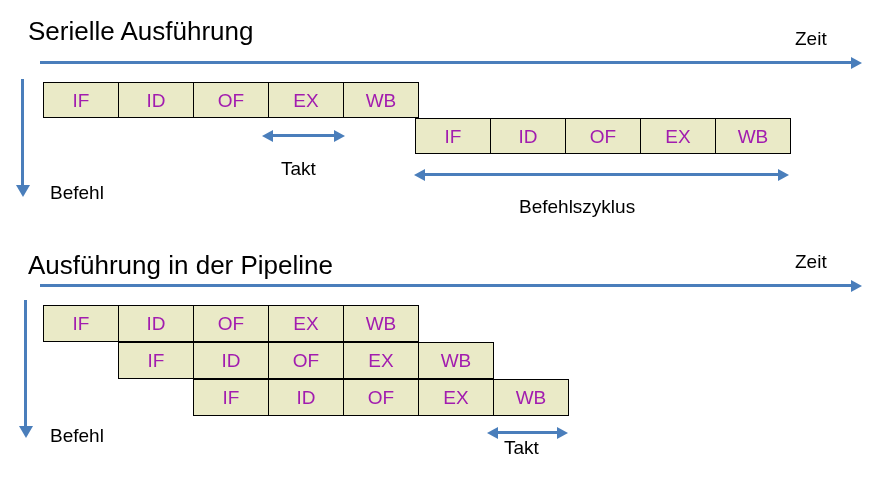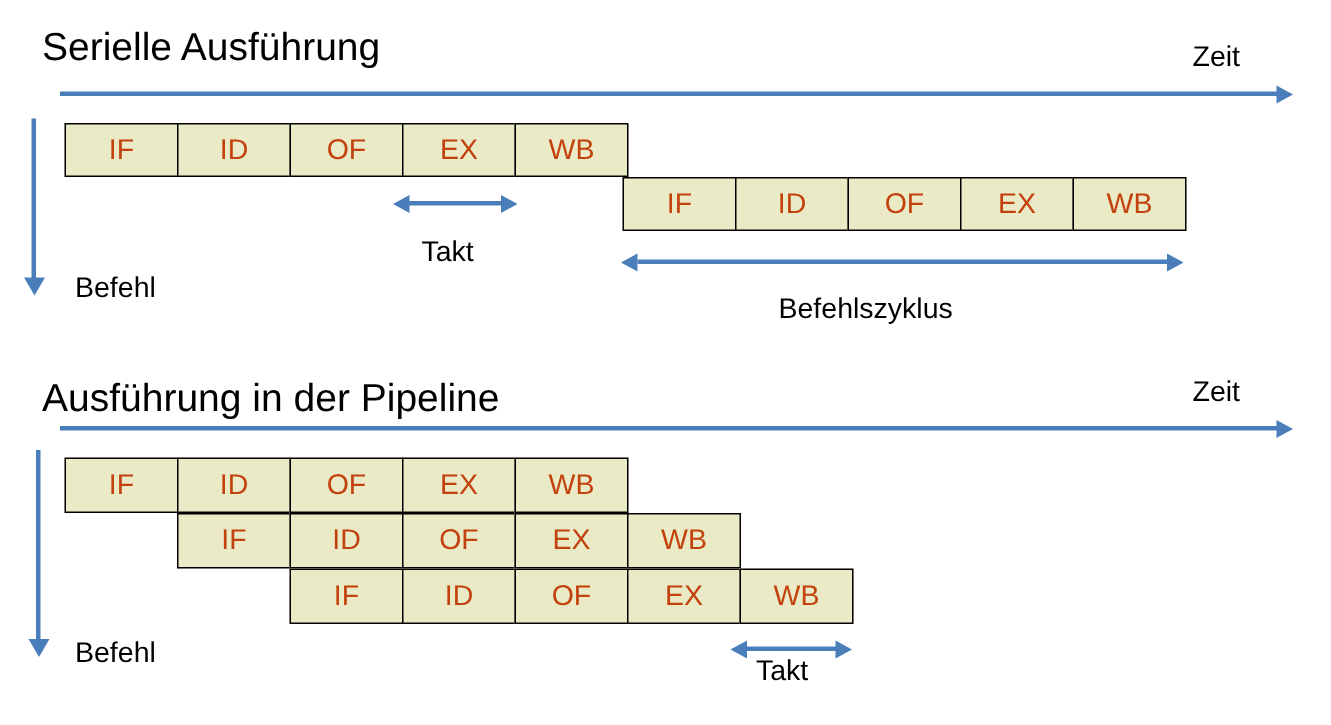--- a/index.html
+++ b/index.html
@@ -23,21 +23,21 @@
 
   .stage-box{
     position:absolute;
     box-sizing:border-box;
     background:#eaeac7;
     border:1.5px solid #000000;
     display:flex;
     align-items:center;
     justify-content:center;
     font-size:19px;
-    color:#c2410c;
+    color:#a21caf;
     line-height:1;
   }
 
   .hline{
     position:absolute;
     height:3px;
     background:#4a7ebb;
   }
   .vline{
     position:absolute;

